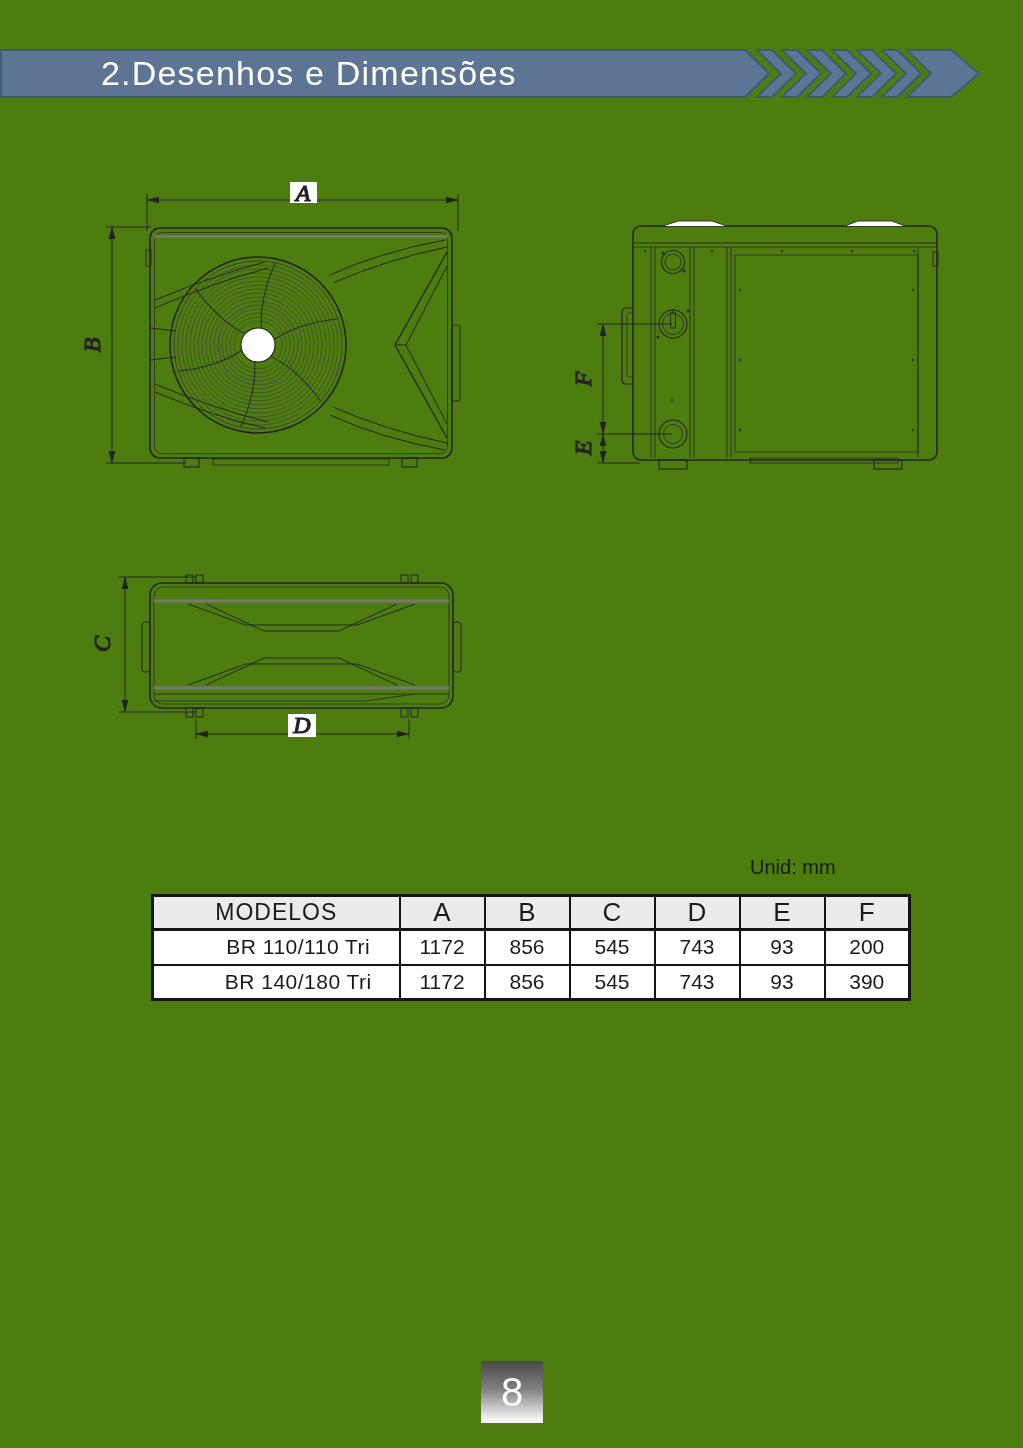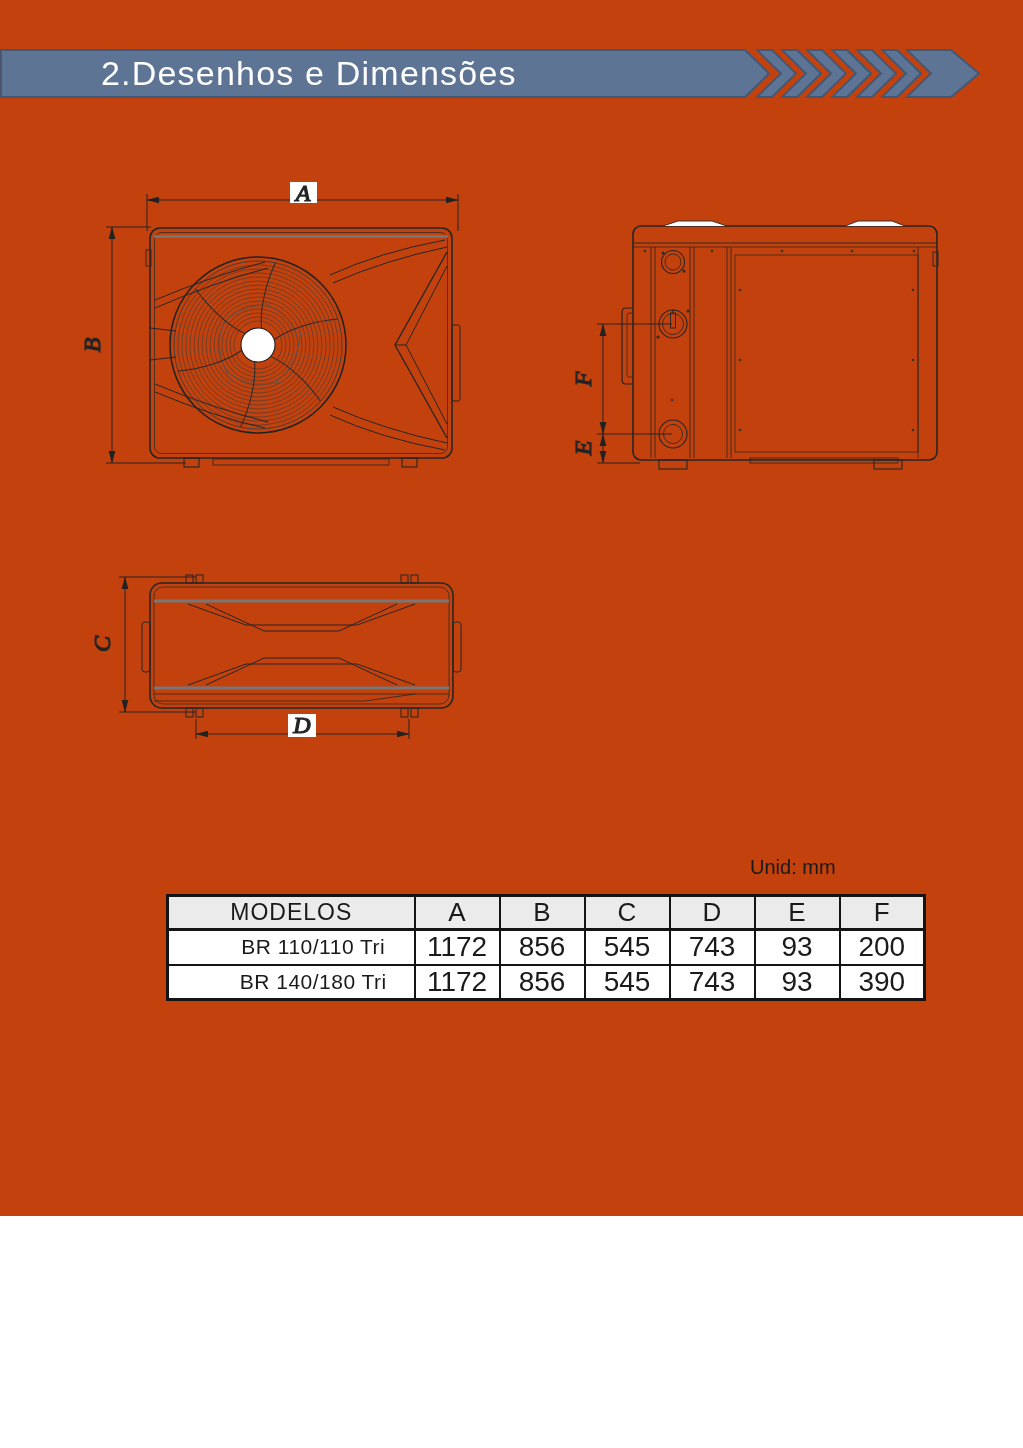--- a/index.html
+++ b/index.html
@@ -1,50 +1,50 @@
 <!DOCTYPE html>
 <html><head>
 <meta charset="utf-8">
 <style>
   * { margin:0; padding:0; box-sizing:border-box; }
   html,body { background:#ffffff; }
   .page {
-    position:relative; width:1023px; height:1216px; margin:0 auto;
-    background:#c2410c; overflow:hidden;
+    position:relative; width:1023px; height:1448px; margin:0 auto;
+    background:#4d7c0f; overflow:hidden;
     font-family:"Liberation Sans", sans-serif; color:#1a1a1a;
   }
   
   .header-svg { position:absolute; left:0; top:0; width:1023px; height:120px; }
   .page-title {
     position:absolute; left:101px; top:49px; height:49px; line-height:48px;
     color:#ffffff; font-size:34px; letter-spacing:1.2px; font-weight:400;
     white-space:nowrap;
   }
   
   .drawings-svg { position:absolute; left:0; top:0; width:1023px; height:1448px; }
   .dim-letter {
     font-family:"Liberation Serif", serif; font-style:italic;
     font-size:24px; fill:#1e1e1e;
   }
   
-  .dims-table-wrap { position:absolute; left:166px; top:894px;border-radius:14px; }
+  .dims-table-wrap { position:absolute; left:151px; top:894px;border-radius:14px; }
   table.dims {
     border-collapse:collapse; table-layout:fixed; width:757px;
     border:3px solid #141414; background:#fff;
   }
   table.dims th, table.dims td {
     border:2px solid #141414; text-align:center; vertical-align:middle;
     overflow:hidden; white-space:nowrap;
   }
   table.dims th {
     background:#ebebeb; height:33px; font-weight:400; font-size:26px;
     border-bottom:3px solid #141414;
   }
   table.dims th.models-h { font-size:23px; letter-spacing:1px; }
-  table.dims td { height:35px; font-size:28px; }
+  table.dims td { height:35px; font-size:21px; }
   table.dims td.model-cell { font-size:21px; letter-spacing:0.5px;padding-left:44px; }
   .unit-note {
     position:absolute; left:750px; top:856px; width:150px; text-align:left;
     font-size:20px; color:#1a1a1a;
   }
   
   .page-badge {
     position:absolute; left:481px; top:1361px; width:62px; height:62px;
     background:linear-gradient(180deg,#484848 0%,#808080 45%,#eeeeee 92%,#f8f8f8 100%);
     color:#ffffff; font-size:40px; line-height:62px; text-align:center;

